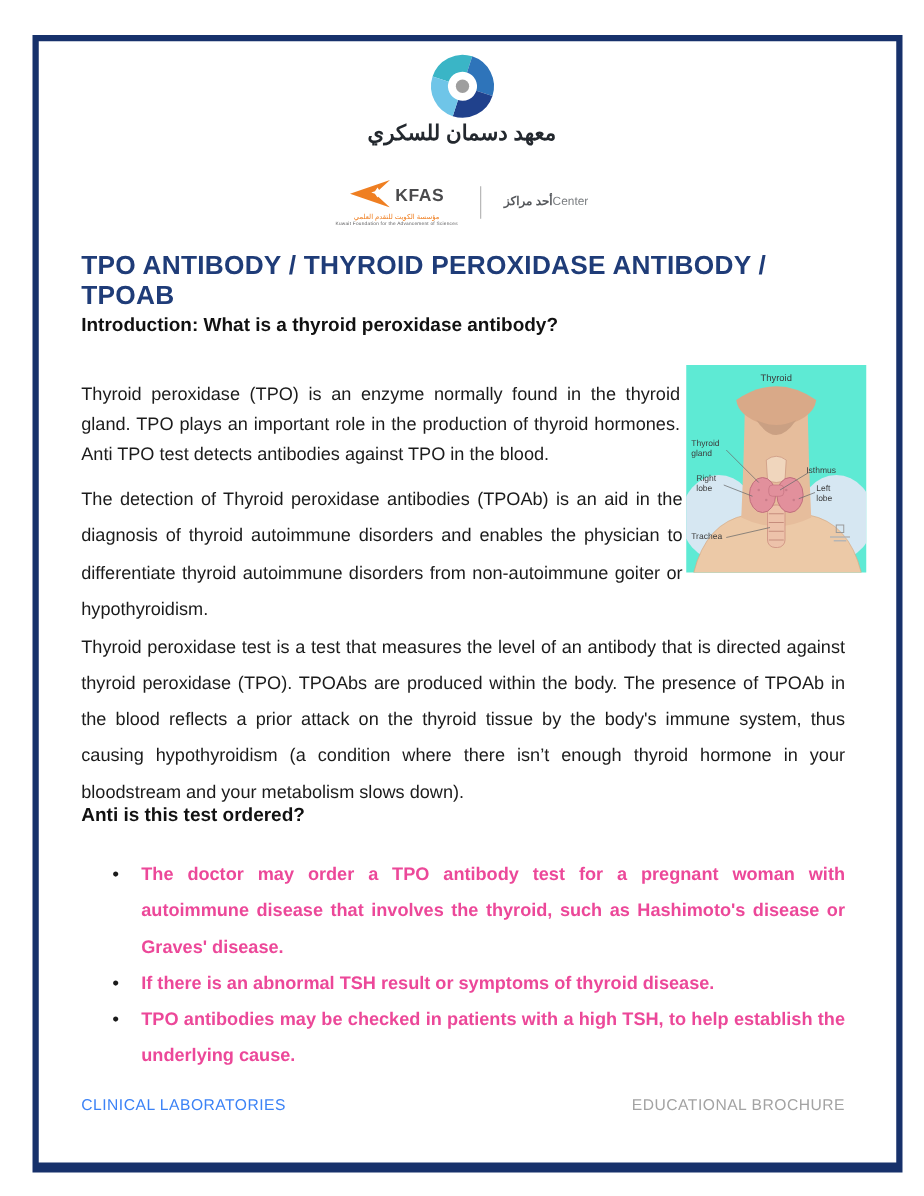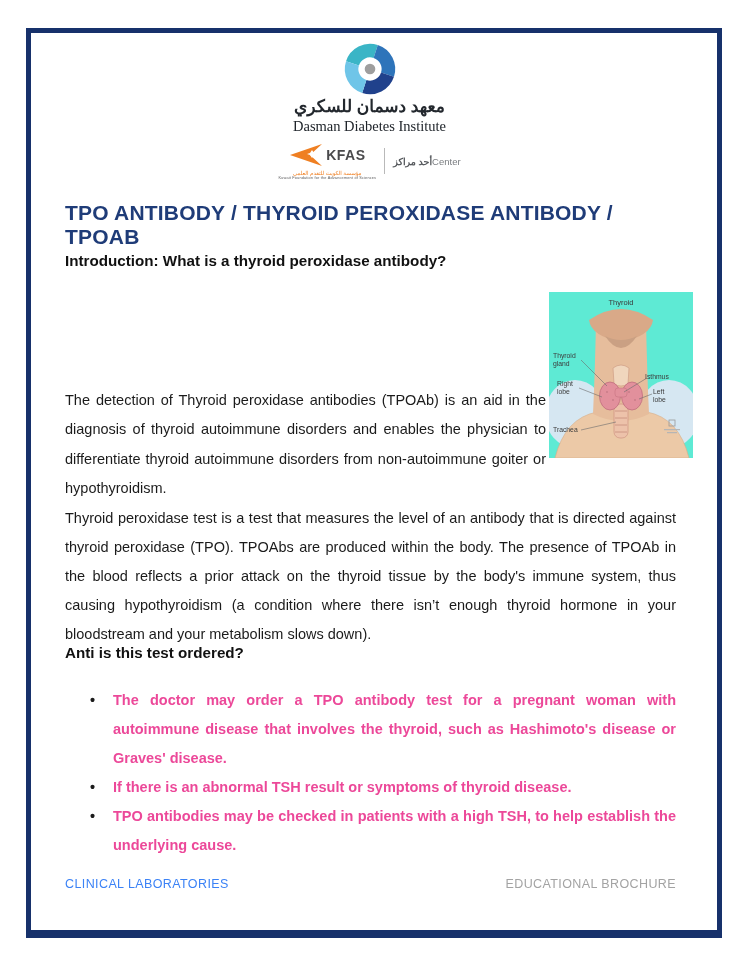--- a/index.html
+++ b/index.html
@@ -5,21 +5,21 @@
   html,body{margin:0;padding:0;background:#ffffff;}
   .page{position:relative;width:739px;height:957px;background:#ffffff;overflow:hidden;
         font-family:"Liberation Sans",sans-serif;color:#1a1a1a;}
   .frame{position:absolute;left:26px;top:28px;width:686px;height:897px;
          border:5px solid #17316b;border-bottom-width:8px;pointer-events:none;}
   
   .header{position:absolute;left:0;top:38px;width:739px;text-align:center;}
   .logo-wrap{display:block;margin:0 auto;width:64px;height:62px;}
   .name-ar{font-size:17px;font-weight:bold;color:#23282e;direction:rtl;line-height:1.1;margin-top:-2px;}
   .name-en{font-family:"Liberation Serif",serif;font-size:14.5px;color:#20252b;margin-top:1px;}
-  .kfas-row{margin-top:7px;display:inline-flex;align-items:center;gap:8px;}
+  .kfas-row{margin-top:25px;display:inline-flex;align-items:center;gap:18px;}
   .kfas-left{display:flex;flex-direction:column;align-items:center;line-height:1;}
   .kfas-top{display:flex;align-items:center;gap:3px;}
   .kfas-acronym{font-size:14px;font-weight:bold;color:#4a4a4c;letter-spacing:0.5px;}
   .kfas-ar{font-size:5.5px;color:#ef7f22;margin-top:2px;}
   .kfas-en{font-size:3.8px;color:#5a5a5c;margin-top:1px;letter-spacing:0.2px;}
   .kfas-divider{width:1px;height:26px;background:#b9b9b9;}
   .center-block{display:flex;flex-direction:row;align-items:center;line-height:1.2;}
   .center-ar{font-size:9.5px;color:#55585c;font-weight:bold;direction:rtl;}
   .center-en{font-size:9.5px;color:#7a7d80;}
   
@@ -62,21 +62,20 @@
         <g transform="rotate(18 32 32)">
           <path d="M13,32 A19,19 0 0 1 32,13" fill="none" stroke="#3ab5c6" stroke-width="14"></path>
           <path d="M32,13 A19,19 0 0 1 51,32" fill="none" stroke="#2e74ba" stroke-width="14"></path>
           <path d="M51,32 A19,19 0 0 1 32,51" fill="none" stroke="#20418c" stroke-width="14"></path>
           <path d="M32,51 A19,19 0 0 1 13,32" fill="none" stroke="#6fc5e8" stroke-width="14"></path>
         </g>
         <circle cx="32" cy="32" r="5.5" fill="#9e9e9e"></circle>
       </svg>
     </span>
     <div class="name-ar">معهد دسمان للسكري</div>
-    <div class="name-en">Dasman Diabetes Institute</div>
 
     <div class="kfas-row">
       <div class="kfas-left">
         <div class="kfas-top">
           <span>
             <svg width="34" height="24" viewBox="0 0 34 24">
               <polygon points="1,13 33,2 21,13 33,24" fill="#ef7f22"></polygon>
               <polygon points="23,8 25,11 28,12 25,13 23,16 21,13 18,12 21,11" fill="#ffffff"></polygon>
             </svg>
           </span>
@@ -89,20 +88,21 @@
       <div class="center-block">
         <span class="center-ar">أحد مراكز</span>
         <span class="center-en">Center</span>
       </div>
     </div>
   </div>
 
   <div class="doc-title">TPO ANTIBODY / THYROID PEROXIDASE ANTIBODY / TPOAB</div>
   <div class="sec-heading h-intro">Introduction: What is a thyroid peroxidase antibody?</div>
 
+  <p class="para p1">Thyroid peroxidase (TPO) is an enzyme normally found in the thyroid gland. TPO plays an important role in the production of thyroid hormones. Anti TPO test detects antibodies against TPO in the blood.</p>
   <p class="para p2">The detection of Thyroid peroxidase antibodies (TPOAb) is an aid in the diagnosis of thyroid autoimmune disorders and enables the physician to differentiate thyroid autoimmune disorders from non-autoimmune goiter or hypothyroidism.</p>
 
   <div class="figure">
     <svg class="fig-art" width="144" height="166" viewBox="0 0 144 166">
 
       <ellipse cx="26" cy="122" rx="30" ry="34" fill="#d6e7f2"></ellipse>
       <ellipse cx="120" cy="122" rx="30" ry="34" fill="#d6e7f2"></ellipse>
 
       <path d="M6,166 Q16,126 48,120 L98,120 Q130,126 140,166 Z" fill="#ecc9a7" stroke="#d7ac87" stroke-width="0.6"></path>
 

